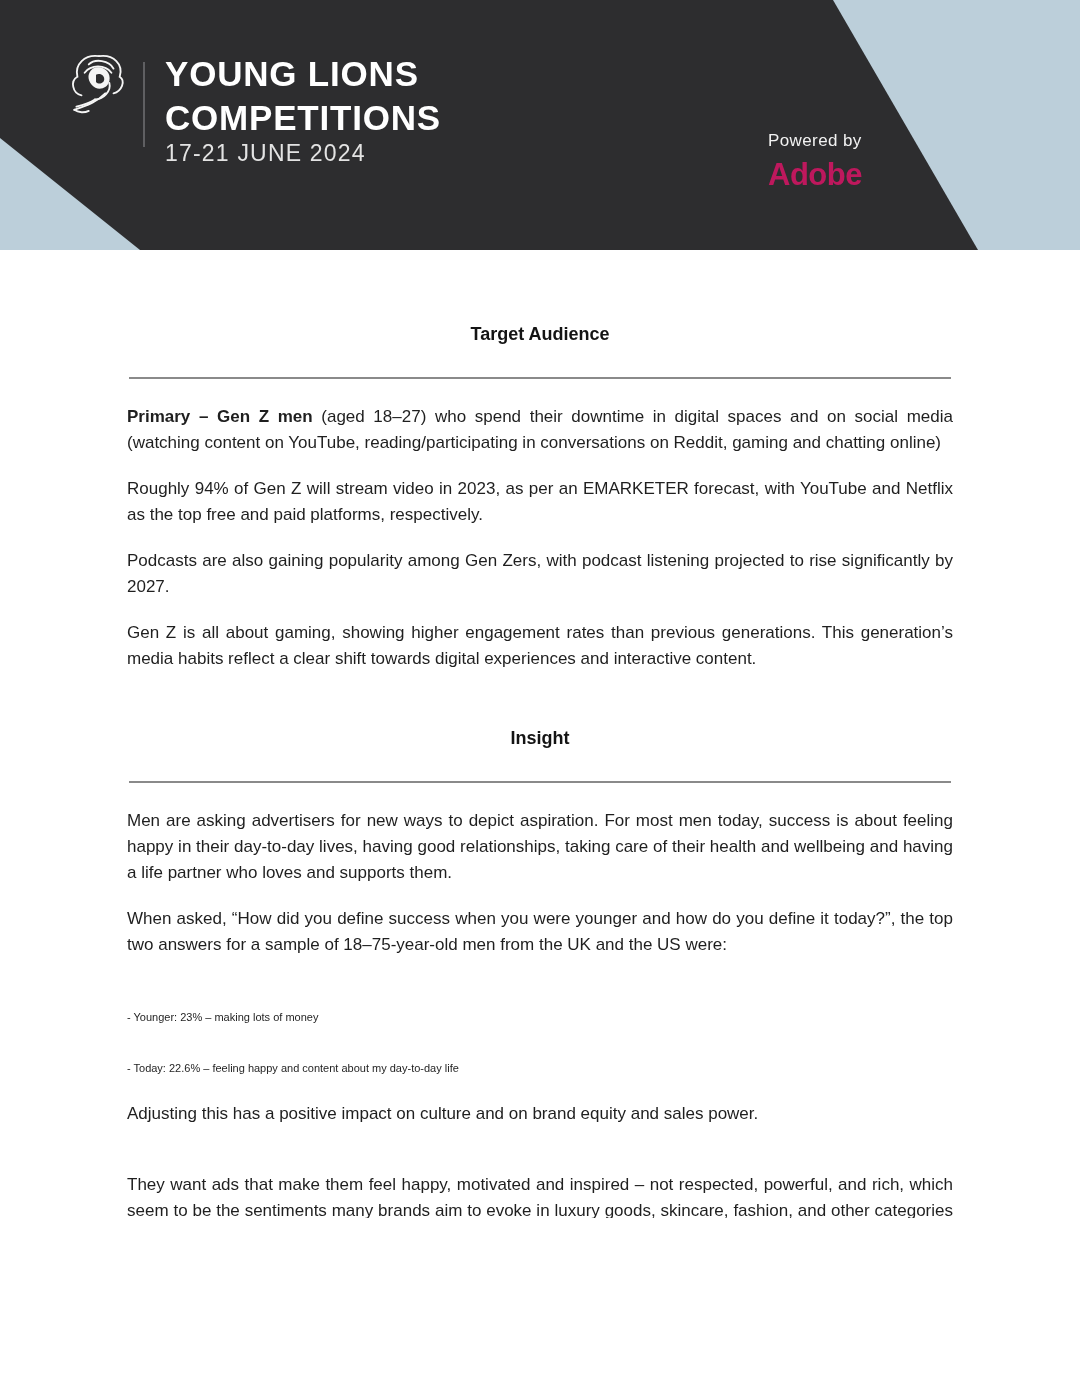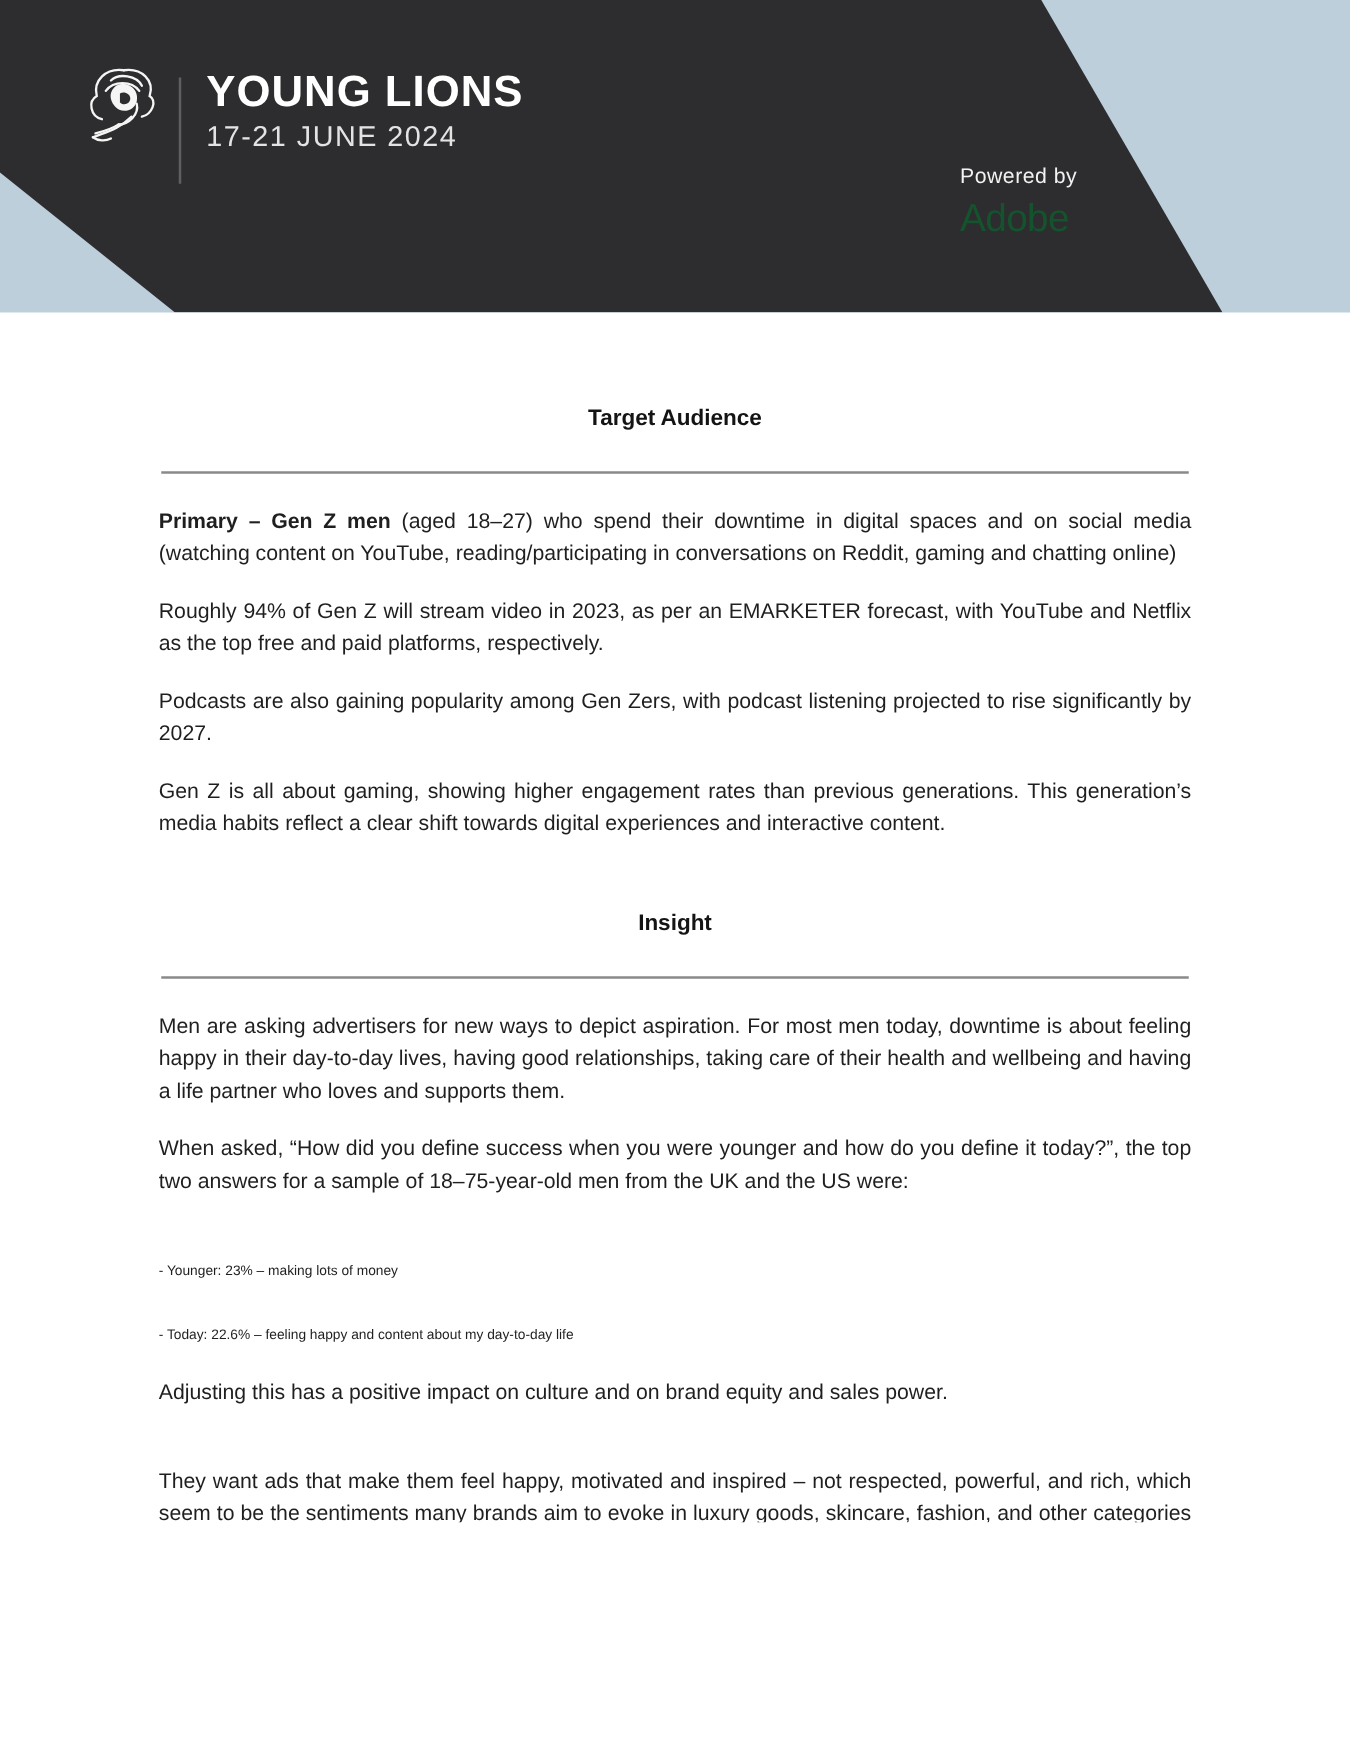--- a/index.html
+++ b/index.html
@@ -66,23 +66,23 @@
     position: absolute;
     left: 768px; top: 131px;
   }
   .powered-label {
     color: #f2f2f2;
     font-size: 17px;
     letter-spacing: 0.4px;
   }
   .adobe-logo {
     margin-top: 6px;
-    color: #14532d;
+    color: #be185d;
     font-size: 31px;
-    font-weight: 400;
+    font-weight: 700;
     letter-spacing: -0.5px;
   }
 
   
   .doc {
     width: 826px;
     margin-left: 127px;
     color: #1f1f1f;
   }
   .section-heading {
@@ -138,20 +138,21 @@
           <path d="M10 56 C14 59 20 59 24 57"></path>
         </g>
         <path d="M28 16 C36 12 46 18 44 28 C42 36 32 38 27 32 C22 26 23 20 28 16 Z" fill="#f5f5f5"></path>
         <path d="M31 22 C34 20 39 22 39 26 C39 30 34 32 31 29 Z" fill="#2d2d2f"></path>
       </svg>
 
       <div class="brand-divider"></div>
 
       <div class="brand-text">
         <div class="brand-title">YOUNG LIONS</div>
+        <div class="brand-title">COMPETITIONS</div>
         <div class="brand-dates">17-21 JUNE 2024</div>
       </div>
     </div>
 
     <div class="powered">
       <div class="powered-label">Powered by</div>
       <div class="adobe-logo">Adobe</div>
     </div>
   </header>
 
@@ -164,21 +165,21 @@
 
     <p class="body-para">Roughly 94% of Gen Z will stream video in 2023, as per an EMARKETER forecast, with YouTube and Netflix as the top free and paid platforms, respectively.</p>
 
     <p class="body-para">Podcasts are also gaining popularity among Gen Zers, with podcast listening projected to rise significantly by 2027.</p>
 
     <p class="body-para">Gen Z is all about gaming, showing higher engagement rates than previous generations. This generation’s media habits reflect a clear shift towards digital experiences and interactive content.</p>
 
     <h2 class="section-heading heading-insight">Insight</h2>
     <hr class="section-rule">
 
-    <p class="body-para para-first">Men are asking advertisers for new ways to depict aspiration. For most men today, downtime is about feeling happy in their day-to-day lives, having good relationships, taking care of their health and wellbeing and having a life partner who loves and supports them.</p>
+    <p class="body-para para-first">Men are asking advertisers for new ways to depict aspiration. For most men today, success is about feeling happy in their day-to-day lives, having good relationships, taking care of their health and wellbeing and having a life partner who loves and supports them.</p>
 
     <p class="body-para">When asked, “How did you define success when you were younger and how do you define it today?”, the top two answers for a sample of 18–75-year-old men from the UK and the US were:</p>
 
     <p class="answer-line answer-first">- Younger: 23% – making lots of money</p>
 
     <p class="answer-line answer-second">- Today: 22.6% – feeling happy and content about my day-to-day life</p>
 
     <p class="body-para">Adjusting this has a positive impact on culture and on brand equity and sales power.</p>
 
     <p class="body-para para-after-answers">They want ads that make them feel happy, motivated and inspired – not respected, powerful, and rich, which seem to be the sentiments many brands aim to evoke in luxury goods, skincare, fashion, and other categories in their quest to build brand aspiration.</p>

